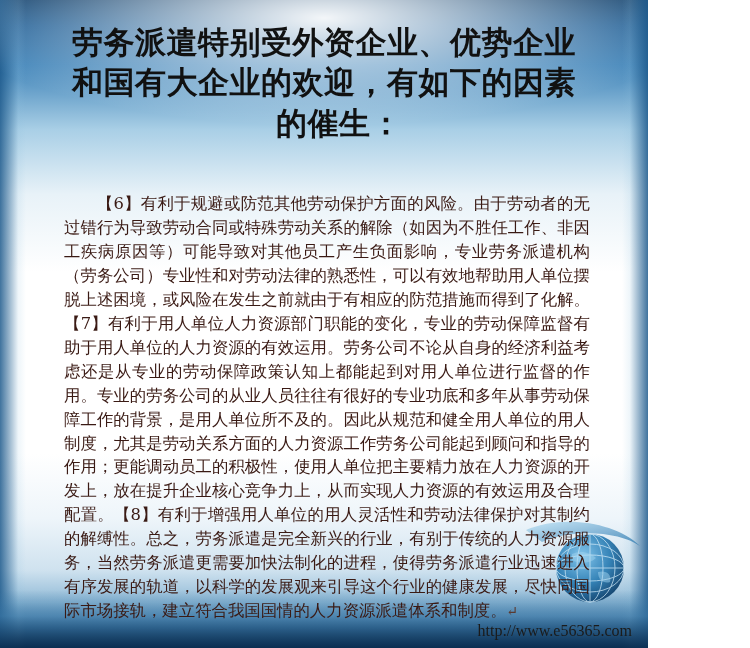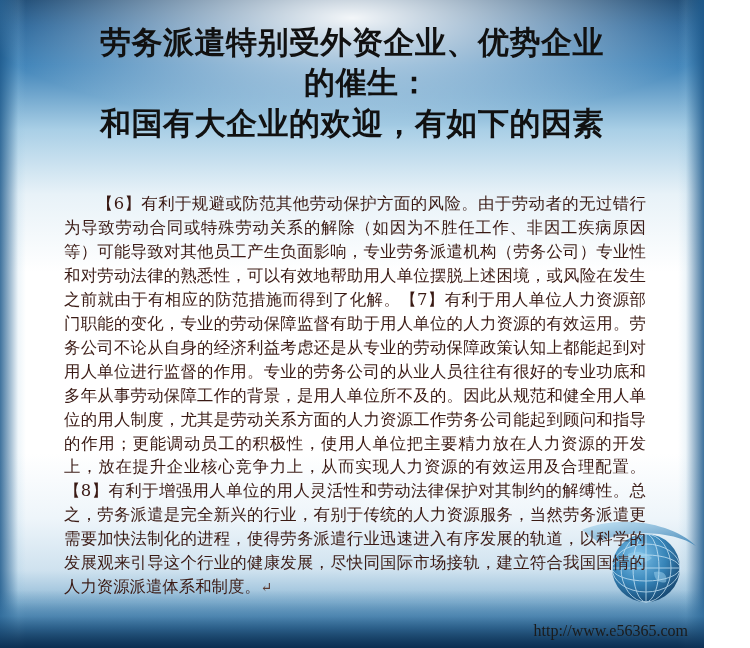--- a/index.html
+++ b/index.html
@@ -7,21 +7,21 @@
     padding: 0;
   }
   body {
     width: 750px;
     height: 648px;
     overflow: hidden;
     font-family: "Liberation Serif", "DejaVu Serif", serif;
   }
   .slide {
     position: relative;
-    width: 704px;
+    width: 648px;
     height: 648px;
     box-sizing: border-box;
     background:
       linear-gradient(to bottom,
         #0b3d6b 0%,
         #1a5a92 4%,
         #3f83b8 10%,
         #a9cfe6 20%,
         #e8f2f8 30%,
         #ffffff 42%,
@@ -131,22 +131,22 @@
 </style>
 </head>
 <body>
 
 <div class="slide">
 
   <div class="header-glow"></div>
 
   <div class="title">
     <span class="line line1">劳务派遣特别受外资企业、优势企业</span>
+    <span class="line line2">和国有大企业的欢迎，有如下的因素</span>
     <span class="line line3">的催生：</span>
-    <span class="line line2">和国有大企业的欢迎，有如下的因素</span>
   </div>
 
   <div class="body-text">
     <p><span>【6】有利于规避或防范其他劳动保护方面的风险。由于劳动者的无过错行为导致劳动合同或特殊劳动关系的解除（如因为不胜任工作、非因工疾病原因等）可能导致对其他员工产生负面影响，专业劳务派遣机构（劳务公司）专业性和对劳动法律的熟悉性，可以有效地帮助用人单位摆脱上述困境，或风险在发生之前就由于有相应的防范措施而得到了化解。【7】有利于用人单位人力资源部门职能的变化，专业的劳动保障监督有助于用人单位的人力资源的有效运用。劳务公司不论从自身的经济利益考虑还是从专业的劳动保障政策认知上都能起到对用人单位进行监督的作用。专业的劳务公司的从业人员往往有很好的专业功底和多年从事劳动保障工作的背景，是用人单位所不及的。因此从规范和健全用人单位的用人制度，尤其是劳动关系方面的人力资源工作劳务公司能起到顾问和指导的作用；更能调动员工的积极性，使用人单位把主要精力放在人力资源的开发上，放在提升企业核心竞争力上，从而实现人力资源的有效运用及合理配置。【8】有利于增强用人单位的用人灵活性和劳动法律保护对其制约的解缚性。总之，劳务派遣是完全新兴的行业，有别于传统的人力资源服务，当然劳务派遣更需要加快法制化的进程，使得劳务派遣行业迅速进入有序发展的轨道，以科学的发展观来引导这个行业的健康发展，尽快同国际市场接轨，建立符合我国国情的人力资源派遣体系和制度。</span><span class="pilcrow">↵</span></p>
   </div>
 
   <div class="water-band"></div>
 
   <svg class="globe" viewBox="0 0 118 86">
     <defs>

